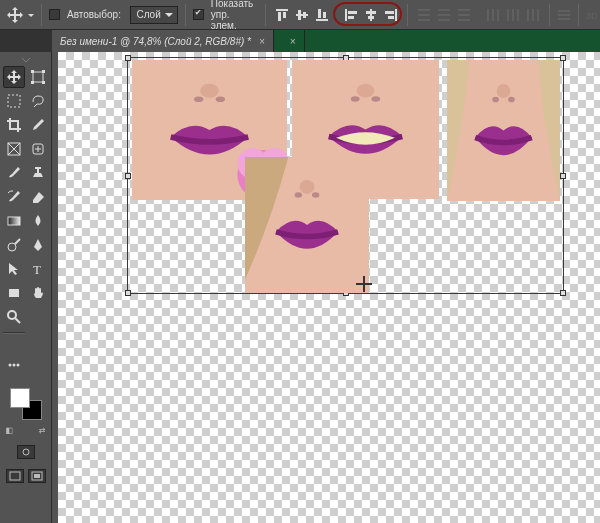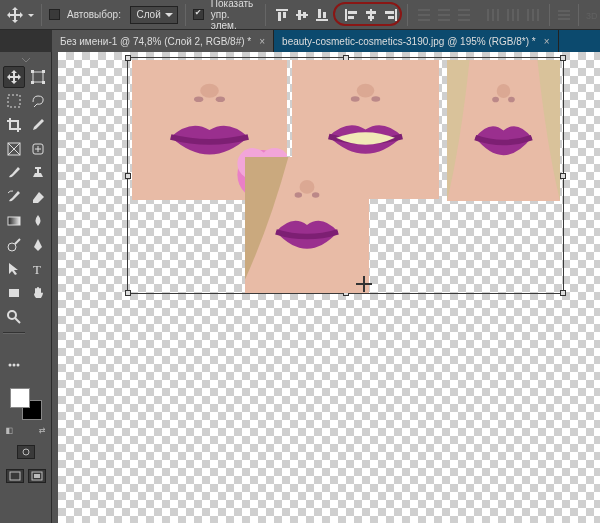--- a/index.html
+++ b/index.html
@@ -92,24 +92,25 @@
   
   .gl { fill:#ddd; }
   .gl.dim { fill:#7a7a7a; }
 
   
   .tab-bar {
     position: absolute;
     left: 0; top: 30px;
     width: 600px;
     height: 22px;
-    background: #0c4a6e;
+    background: #14532d;
     display: flex;
     align-items: stretch;
     padding-left: 52px;
+    font-style: italic;
   }
   .tab-bar::before {
     content: ""; position: absolute; left:0; top:0; width:52px; height:22px;
     background: #323232;
   }
   .tab {
     height: 22px;
     display: flex; align-items: center;
     padding: 0 8px;
     font-size: 10px;
@@ -400,21 +401,20 @@
 
   <div class="red-oval"></div>
 </div>
 
 <div class="tab-bar">
   <div class="tab active">
     <span>Без имени-1 @ 74,8% (Слой 2, RGB/8#) *</span>
     <span class="x">×</span>
   </div>
   <div class="tab">
-    <span>beauty-cosmetic-cosmetics-3190.jpg @ 195% (RGB/8*) *</span>
     <span class="x">×</span>
   </div>
 </div>
 
 <div class="tools">
   <div class="tools-tab">
     <svg width="20" height="6">
         <path d="M6 1 L10 5 L14 1" stroke="#999" fill="none"></path>
       </svg>
   </div>

